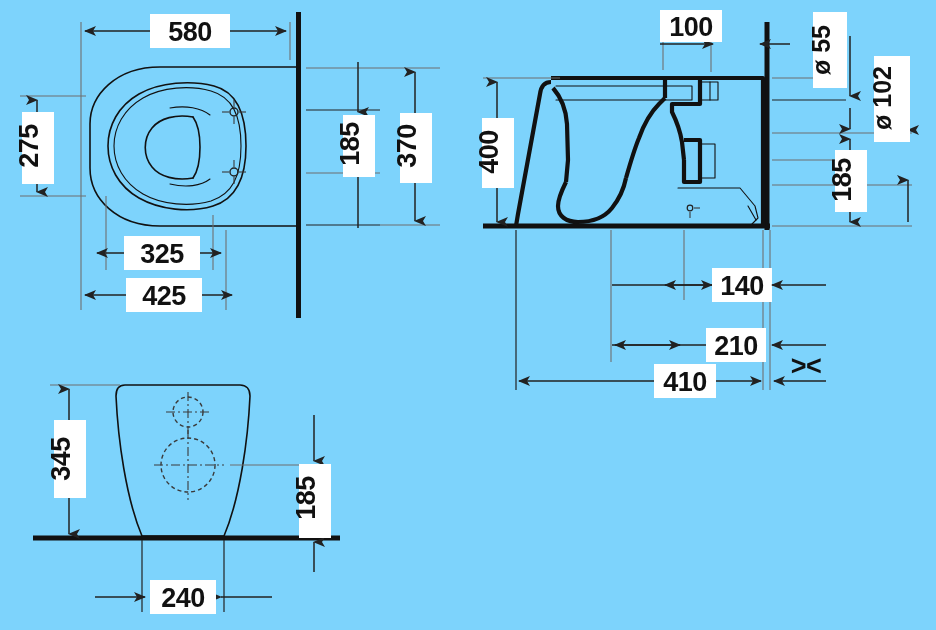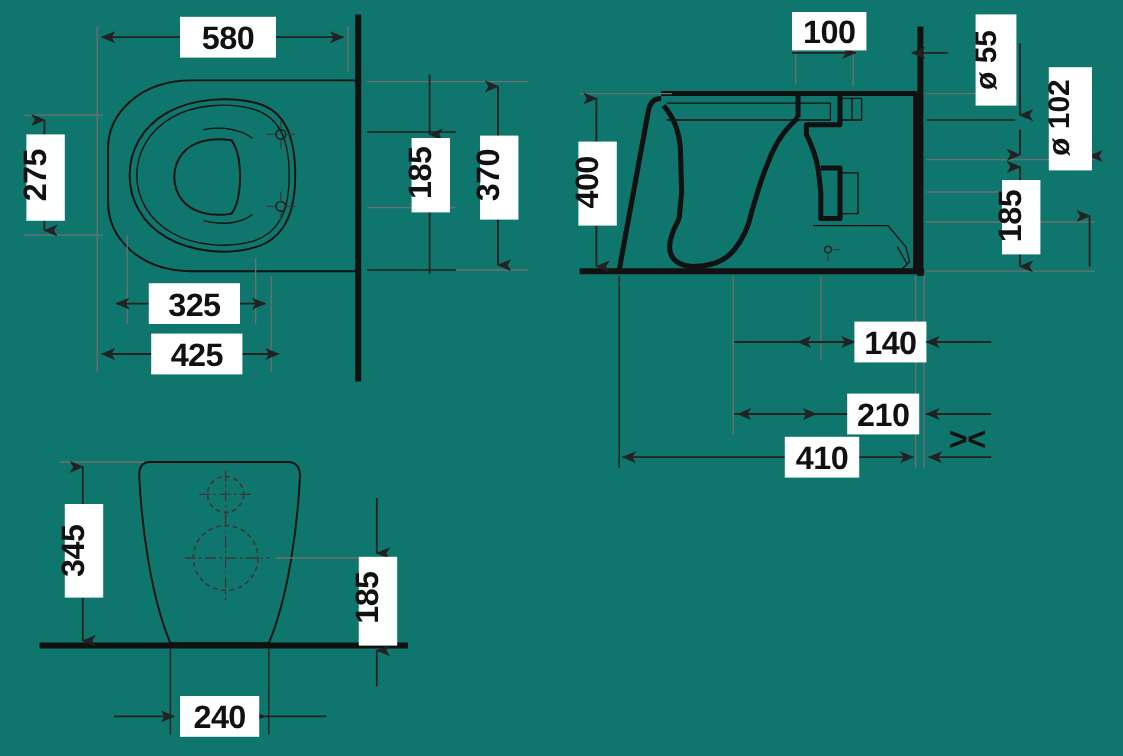--- a/index.html
+++ b/index.html
@@ -11,21 +11,21 @@
   body {
     width: 936px;
     height: 630px;
     font-family: "Liberation Sans", sans-serif;
     overflow: hidden;
   }
   #drawing-root {
     position: relative;
     width: 936px;
     height: 630px;
-    background: #0f766e;
+    background: #7dd3fc;
   }
   svg#drawing-svg {
     position: absolute;
     top: 0;
     left: 0;
     width: 936px;
     height: 630px;
     display: block;
   }
   .dim-text {

